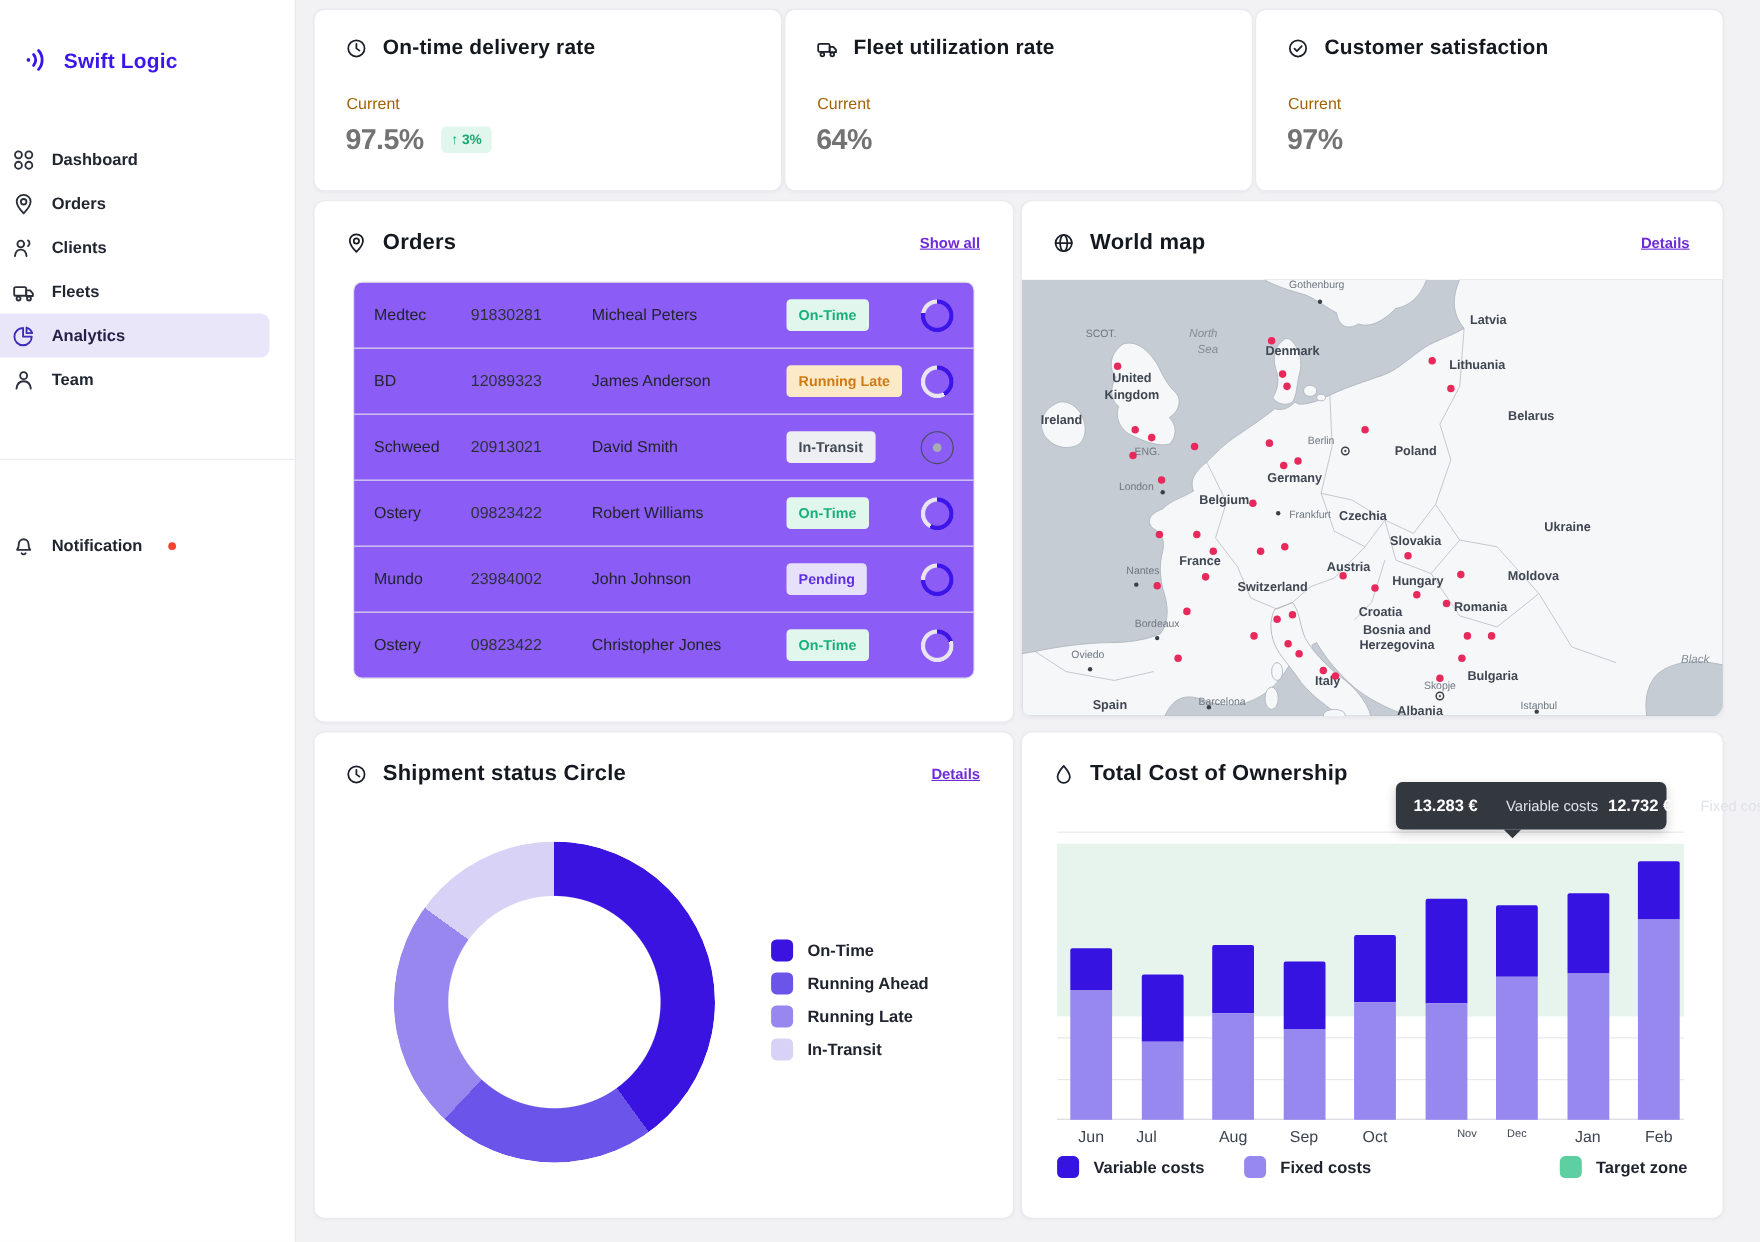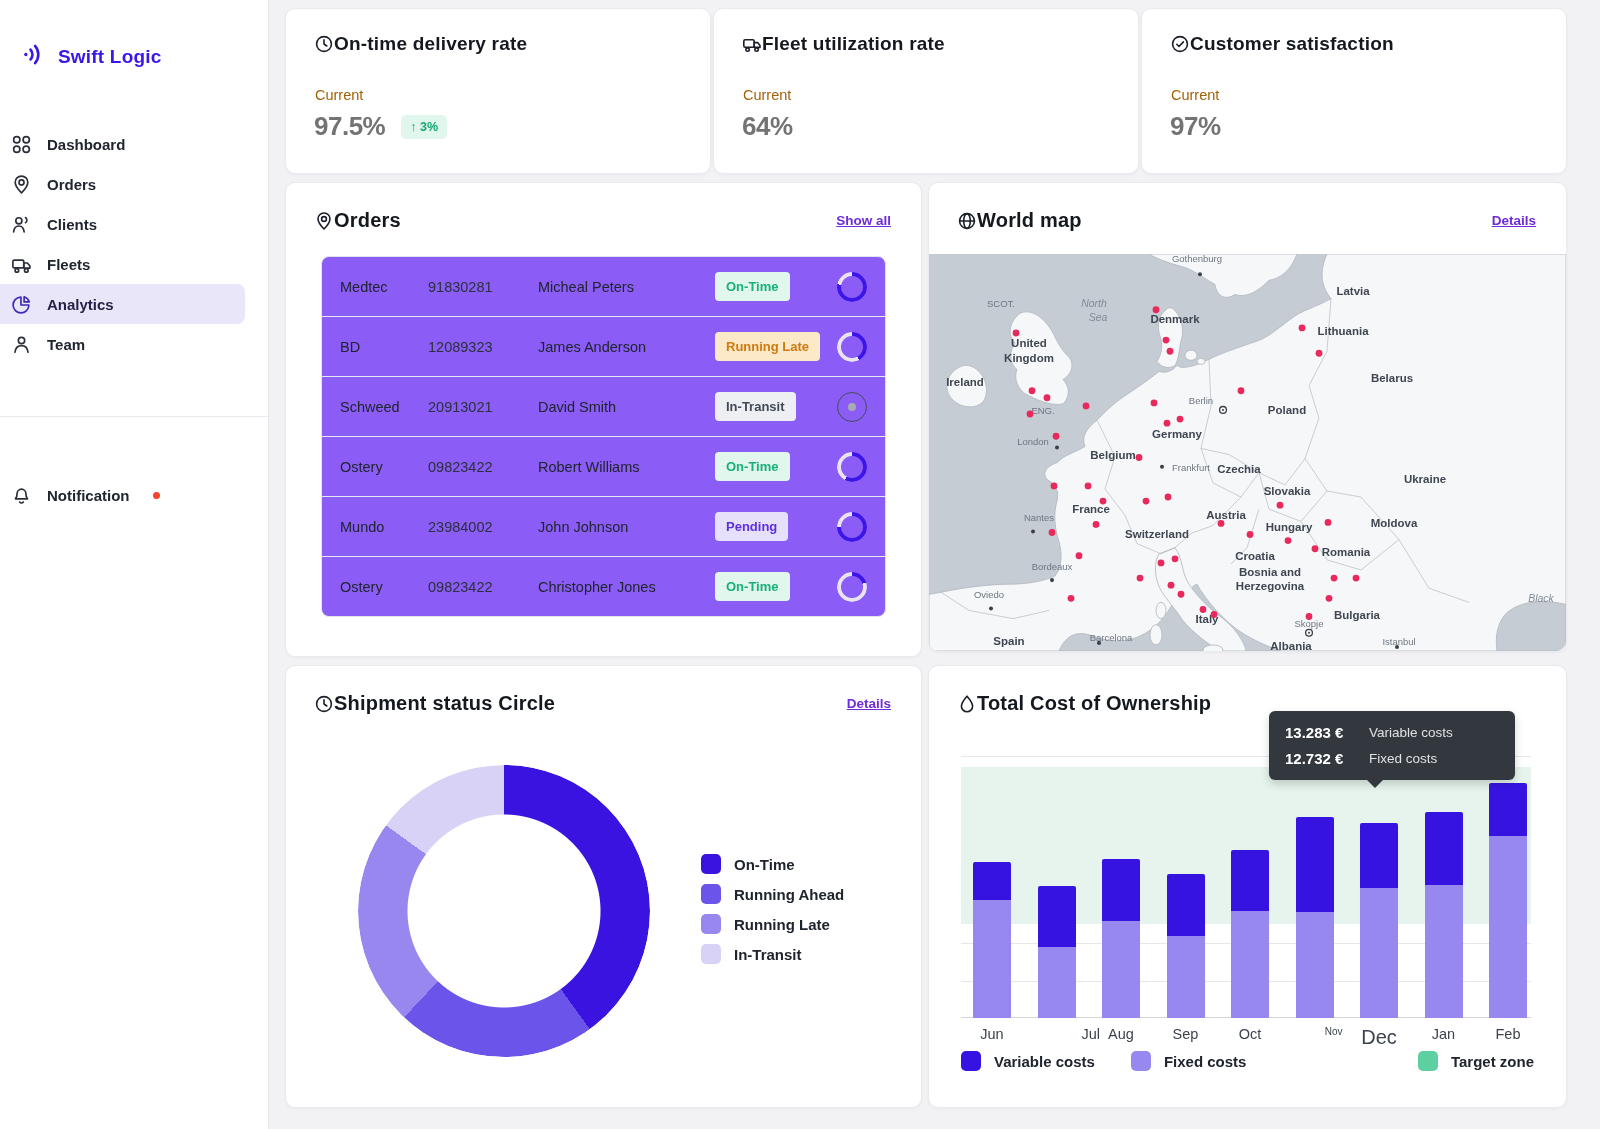--- a/index.html
+++ b/index.html
@@ -14,21 +14,21 @@
   .nav{margin-top:52px}
   .nav-item{display:flex;align-items:center;gap:15px;height:40px;padding-left:11px;width:234px;
     font-size:15px;font-weight:600;color:#20252f;cursor:pointer;border-radius:0 8px 8px 0;}
   .nav-item .ic{display:flex;color:#2a2f3a}
   .nav-item.active{background:#e9e6f9;color:#241f45}
   .nav-item.active .ic{color:#3a2bb8}
   .side-divider{border-top:1px solid #eaeaee;margin:52px 0 58px 0}
   .red-dot{width:7px;height:7px;border-radius:50%;background:#f4432e;margin-left:8px}
   
   .card{position:absolute;background:#fff;border:1px solid #e9e9ee;border-radius:10px;box-shadow:0 1px 3px rgba(25,25,60,.04);}
-  .card-head{position:absolute;left:28px;top:26px;display:flex;align-items:center;}
+  .card-head{position:absolute;left:28px;top:26px;display:flex;align-items:center;gap:14px}
   .card-title{font-size:20px;font-weight:700;color:#14181f;letter-spacing:.2px}
   .head-ic{display:flex;color:#1a1f29}
   .card-link{position:absolute;right:30px;top:30px;font-size:13.5px;font-weight:700;color:#6d2bd9;text-decoration:underline;cursor:pointer}
   
   .kpi-title{font-size:19px}
   .kpi-label{position:absolute;left:29px;top:78px;font-size:14.5px;color:#a16207}
   .kpi-value-row{position:absolute;left:28px;top:102px;display:flex;align-items:center;gap:16px}
   .kpi-value{font-size:26px;font-weight:700;color:#737373;letter-spacing:-.5px}
   .kpi-delta{background:#e1f6ec;color:#17a871;font-size:12.5px;font-weight:700;padding:5px 9px;border-radius:5px}
   
@@ -62,21 +62,21 @@
   .tco-plot{position:absolute;left:32px;top:90px;width:570px;height:262px}
   .gridline{position:absolute;left:0;right:0;height:1px;background:#e6e6eb}
   .baseline{position:absolute;left:0;right:0;bottom:0;height:1px;background:#d6d6dd}
   .tzone{position:absolute;left:0;right:0;background:#e6f4ed}
   .bar{position:absolute;bottom:0;width:38px;display:flex;flex-direction:column;cursor:pointer}
   .bar .seg-var{border-radius:2px 2px 0 0}
   .m-label{position:absolute;top:270px;width:56px;text-align:center;font-size:14.5px;color:#3c4350}
   .tco-legend{position:absolute;left:32px;right:32px;top:385px;display:flex;align-items:center;gap:36px}
   .tco-legend .spacer{flex:1}
   .tooltip{position:absolute;left:340px;top:45px;width:214px;background:#33373e;border-radius:6px;
-    padding:13px 16px;display:flex;flex-direction:column;gap:9px;z-index:5;box-shadow:0 4px 10px rgba(0,0,0,.18)}
+    padding:13px 16px;display:flex;flex-direction:row;gap:9px;z-index:5;box-shadow:0 4px 10px rgba(0,0,0,.18)}
   .tooltip:after{content:"";position:absolute;left:98px;bottom:-8px;border:8px solid transparent;border-top-color:#33373e;border-bottom:none}
   .tt-row{display:flex;align-items:center;gap:14px}
   .tt-val{width:70px;font-size:15px;font-weight:700;color:#fff;white-space:nowrap}
   .tt-lab{font-size:13.5px;color:#dfe2e6;white-space:nowrap}
 </style>
 </head>
 <body>
 
 <div class="sidebar">
   <div class="logo">
@@ -567,21 +567,21 @@
       <div class="tt-row">
         <span class="tt-val">13.283 €</span>
         <span class="tt-lab">Variable costs</span>
       </div>
       <div class="tt-row">
         <span class="tt-val">12.732 €</span>
         <span class="tt-lab">Fixed costs</span>
       </div>
     </div>
 <div class="m-label" style="position: absolute; left: 35px; top: 360px; width: 56px; text-align: center; font-size: 14.5px; color: rgb(60, 67, 80);">Jun</div>
-    <div class="m-label" style="position: absolute; left: 115px; top: 360px; width: 56px; text-align: right; font-size: 14.5px; color: rgb(60, 67, 80);">Jul</div>
+    <div class="m-label" style="position: absolute; left: 104px; top: 360px; width: 56px; text-align: left; font-size: 14.5px; color: rgb(60, 67, 80);">Jul</div>
     <div class="m-label" style="position: absolute; left: 164px; top: 360px; width: 56px; text-align: center; font-size: 14.5px; color: rgb(60, 67, 80);">Aug</div>
     <div class="m-label" style="position: absolute; left: 228.5px; top: 360px; width: 56px; text-align: center; font-size: 14.5px; color: rgb(60, 67, 80);">Sep</div>
     <div class="m-label" style="position: absolute; left: 293px; top: 360px; width: 56px; text-align: center; font-size: 14.5px; color: rgb(60, 67, 80);">Oct</div>
     <div class="m-label" style="position: absolute; left: 357.5px; top: 360px; width: 56px; text-align: right; font-size: 10px; color: rgb(60, 67, 80);">Nov</div>
-    <div class="m-label" style="position: absolute; left: 422px; top: 360px; width: 56px; text-align: center; font-size: 20px; color: rgb(60, 67, 80);">Dec</div>
+    <div class="m-label" style="position: absolute; left: 422px; top: 360px; width: 56px; text-align: center; font-size: 10px; color: rgb(60, 67, 80);">Dec</div>
     <div class="m-label" style="position: absolute; left: 486.5px; top: 360px; width: 56px; text-align: center; font-size: 14.5px; color: rgb(60, 67, 80);">Jan</div>
     <div class="m-label" style="position: absolute; left: 551px; top: 360px; width: 56px; text-align: center; font-size: 14.5px; color: rgb(60, 67, 80);">Feb</div>
   </div>
 
 </body></html>

